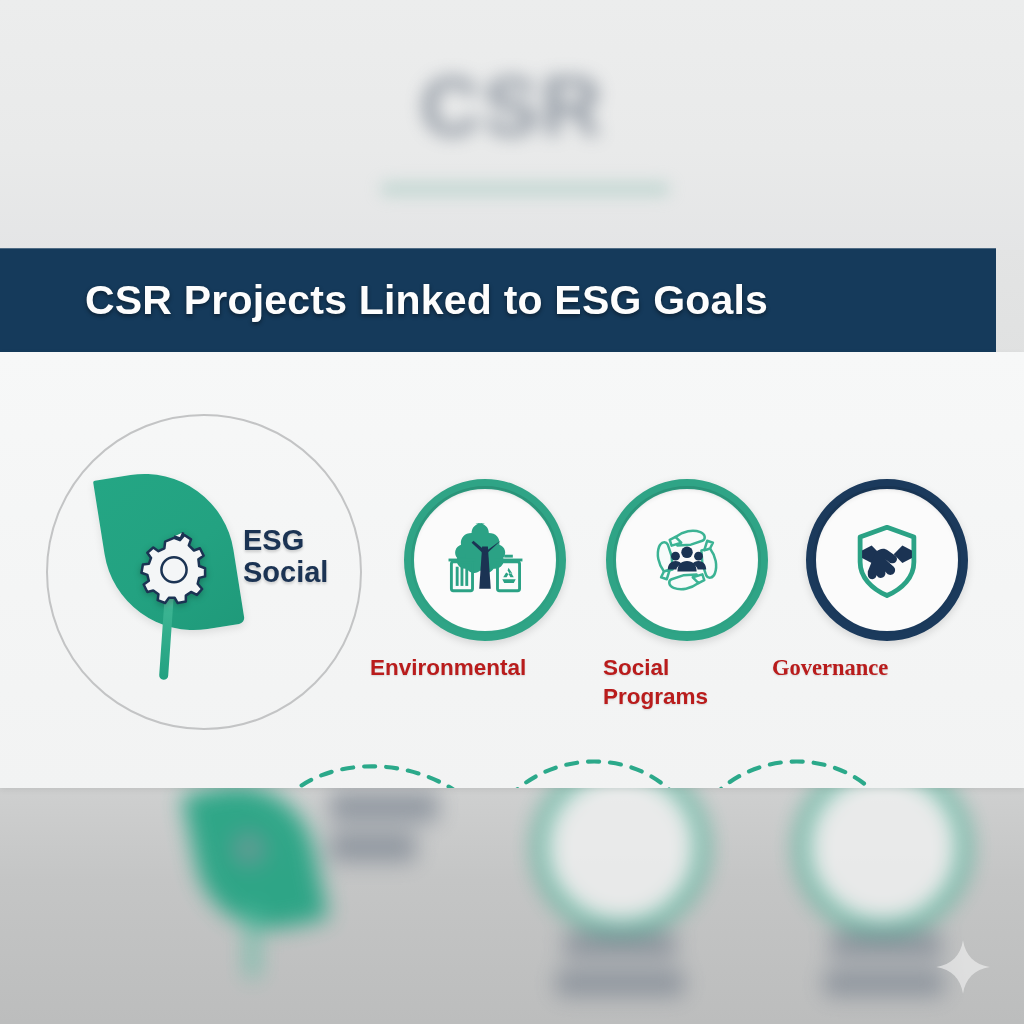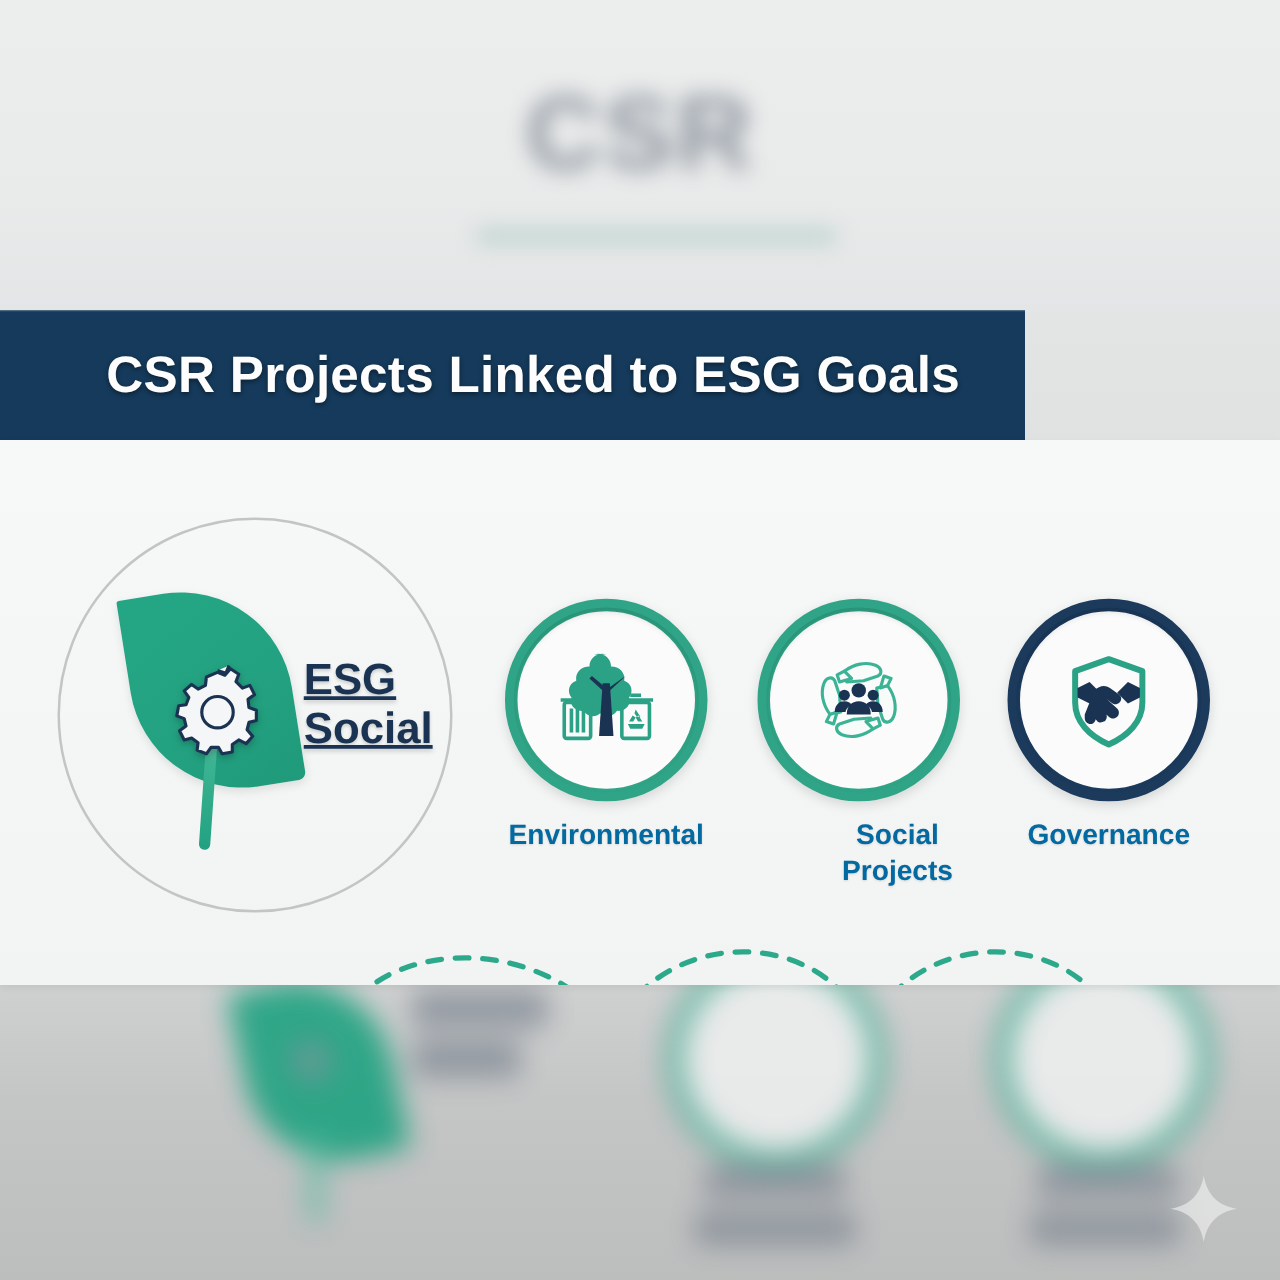--- a/index.html
+++ b/index.html
@@ -51,21 +51,21 @@
   .bg-txt{
     position:absolute;background:#7b8591;border-radius:4px;opacity:.85;
   }
   .bg-ring{
     position:absolute;width:150px;height:150px;border-radius:50%;
     border:12px solid #3aa98c;background:#eff0f0;
   }
 
   
   .banner{
-    position:absolute;left:0;top:248px;width:820px;height:104px;
+    position:absolute;left:0;top:248px;width:996px;height:104px;
     background:linear-gradient(180deg,#16375a 0%,#143455 45%,#123css 100%);
     background-color:#153a5b;
     box-shadow:0 1px 0 rgba(255,255,255,.25) inset;
   }
   .banner-title{
     position:absolute;left:85px;top:50%;transform:translateY(-50%);
     color:#fdfdfd;font-size:41px;font-weight:bold;letter-spacing:.2px;
     text-shadow:0 2px 4px rgba(0,0,0,.45);
     white-space:nowrap;
   }
@@ -95,22 +95,22 @@
     position:absolute;left:58px;top:92px;width:9px;height:118px;
     background:linear-gradient(180deg,#bfe4d8 0%,#3bb492 40%,#22a181 100%);
     border-radius:6px;transform:rotate(4deg);
   }
   .gear{
     position:absolute;left:32px;top:62px;width:74px;height:74px;
     filter:drop-shadow(0 2px 3px rgba(0,0,0,.25));
   }
   .esg-label{
     position:absolute;left:243px;top:524px;
-    font-size:35px;font-weight:bold;line-height:1.12;
-    color:#1b3353;text-shadow:0 2px 3px rgba(0,0,0,.18);text-decoration:underline;
+    font-size:29px;font-weight:bold;line-height:1.12;
+    color:#1b3353;text-shadow:0 2px 3px rgba(0,0,0,.18);
   }
 
   
   .node{position:absolute;top:479px;width:162px;height:162px;}
   .node-ring{
     position:absolute;inset:0;border-radius:50%;
     background:#fbfbfb;
     box-shadow:0 3px 9px rgba(0,0,0,.13);
   }
   .node-ring.green{border:10px solid #2fa486;}
@@ -118,22 +118,22 @@
   .node-inner-shadow{
     position:absolute;left:7px;top:7px;right:7px;bottom:7px;
     border-radius:50%;
     box-shadow:0 3px 5px rgba(0,0,0,.13) inset;
   }
   .node-icon{
     position:absolute;left:50%;top:50%;transform:translate(-50%,-50%);
     width:96px;height:96px;
   }
   .node-label{
-    position:absolute;top:654px;width:230px;text-align:center;
-    font-size:22.5px;font-weight:bold;line-height:1.28;color:#0369a1;
+    position:absolute;top:654px;width:230px;text-align:left;
+    font-size:22.5px;font-weight:bold;line-height:1.28;color:#b91c1c;
     text-shadow:0 1px 2px rgba(0,0,0,.13);
   }
 
   
   .connectors{position:absolute;left:0;top:0;width:1024px;height:436px;}
 
   
   .sparkle{position:absolute;left:934px;top:938px;width:58px;height:58px;opacity:.62;}
 </style>
 </head>
@@ -270,40 +270,40 @@
         <path d="M40 62 c0,-7 4,-11 10,-11 c6,0 10,4 10,11 z"></path>
         <circle cx="38" cy="46" r="4.6"></circle>
         <path d="M30 60 c0,-5 3,-9 8,-9 c3,0 5,1 6,3 c-3,2 -5,4 -5,6 z"></path>
         <circle cx="62" cy="46" r="4.6"></circle>
         <path d="M70 60 c0,-5 -3,-9 -8,-9 c-3,0 -5,1 -6,3 c3,2 5,4 5,6 z"></path>
       </g>
     </svg>
   </div>
   <div class="node-label" style="left:603px;">
     <div>Social</div>
-    <div>Projects</div>
+    <div>Programs</div>
   </div>
 
   <div class="node" style="left:806px;">
     <div class="node-ring navy"></div>
     <div class="node-inner-shadow"></div>
     <svg class="node-icon" viewBox="0 0 100 100">
 
       <path fill="none" stroke="#2ba285" stroke-width="5" stroke-linejoin="round" d="M50 16 L78 26 L78 52 C78 68 66 80 50 87 C34 80 22 68 22 52 L22 26 Z"></path>
 
       <g fill="#1b3353">
         <path d="M24 40 l10,-5 l9,9 l-9,9 l-10,-5 z"></path>
         <path d="M76 40 l-10,-5 l-9,9 l9,9 l10,-5 z"></path>
         <path d="M38 42 c4,-4 9,-5 13,-2 l7,5 c3,2 3,5 1,7 c-2,2 -5,2 -7,0 l-4,-3
                  l9,8 c2,2 2,5 0,7 c-2,2 -5,2 -7,0 l-2,-2 c1,2 0,5 -2,6 c-2,1 -5,1 -6,-1
                  l-1,-1 c0,2 -2,4 -4,4 c-3,0 -5,-2 -5,-5 l0,-3 z"></path>
       </g>
     </svg>
   </div>
-  <div class="node-label" style="left:772px;">
+  <div class="node-label" style="left:772px;font-family:Liberation Serif, serif;">
     <div>Governance</div>
   </div>
 
   <svg class="sparkle" viewBox="0 0 100 100">
     <path fill="#f2f2f2" d="M50 4 C54 30 70 46 96 50 C70 54 54 70 50 96 C46 70 30 54 4 50 C30 46 46 30 50 4 Z"></path>
   </svg>
 
 </div>
 
 </body></html>

